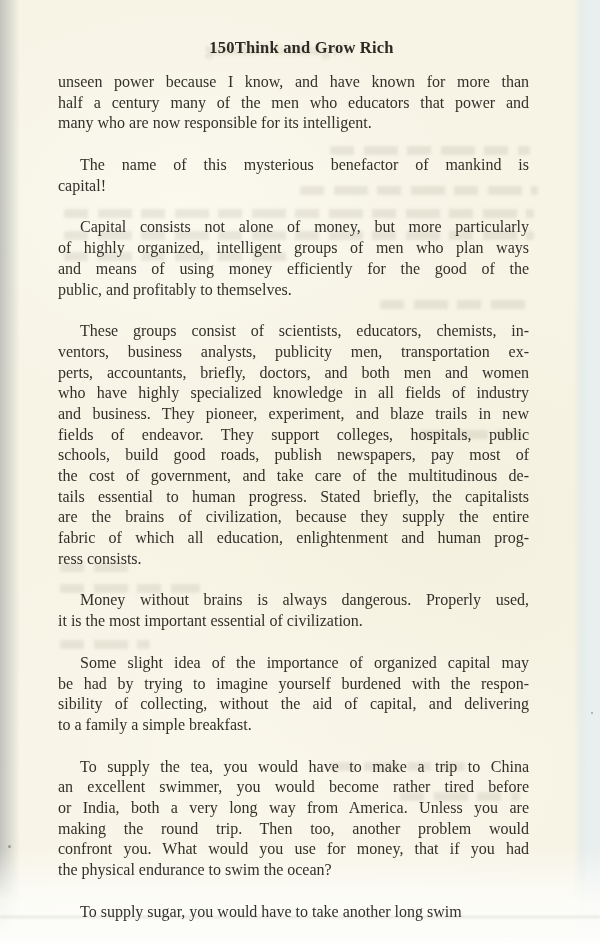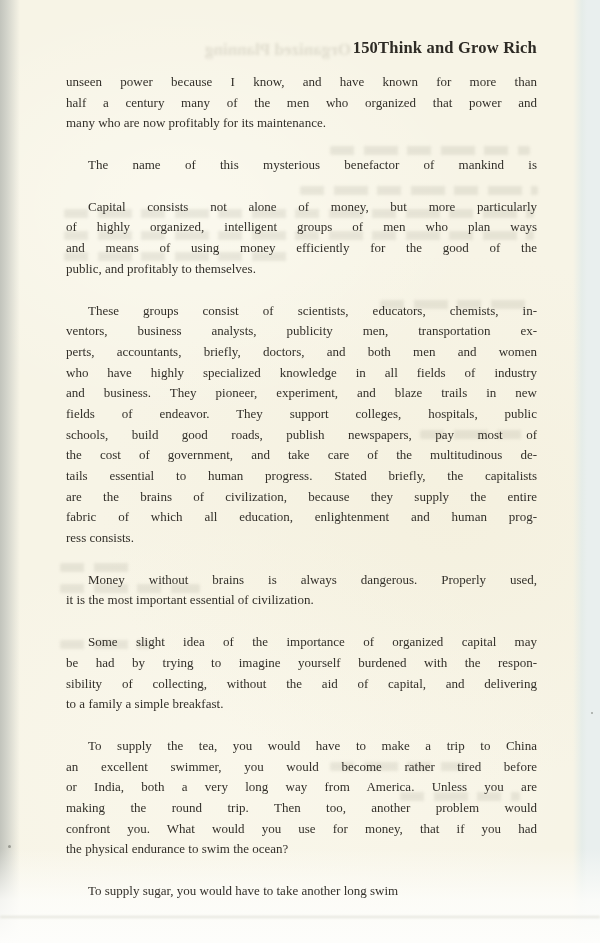--- a/index.html
+++ b/index.html
@@ -51,27 +51,27 @@
   .ghost-bar {
     position: absolute; z-index: 1; height: 9px;
     filter: blur(1.7px); opacity: 0.12; border-radius: 2px;
     background: repeating-linear-gradient(90deg,
       #6e6c59 0px, #6e6c59 24px, transparent 24px, transparent 34px,
       #6e6c59 34px, #6e6c59 68px, transparent 68px, transparent 77px);
   }
   
   .page-header {
     position: absolute; left: 66px; width: 471px; top: 38px; z-index: 3;
-    display: flex; justify-content: flex-end; align-items: baseline;
+    display: flex; justify-content: center; align-items: baseline;
     font-weight: bold; font-size: 16.5px; color: #2e2b25;
     letter-spacing: 0.2px;
   }
   .body-text {
-    position: absolute; left: 66px; width: 471px; top: 72px; z-index: 3;
-    font-size: 13px; color: #33302a;
+    position: absolute; left: 58px; width: 471px; top: 72px; z-index: 3;
+    font-size: 16px; color: #33302a;
   }
   .para { margin: 0; }
   .para + .para { margin-top: 21px; }
   .line {
     height: 20.7px; line-height: 20.7px;
     text-align: justify; text-align-last: justify;
     box-sizing: border-box;
     white-space: normal;
     overflow: visible;
   }
@@ -110,25 +110,26 @@
   <div class="speck" style="left:591px; top:712px; width:2px; height:2px;"></div>
 
   <div class="page-header">
     <span>150</span>
     <span>Think and Grow Rich</span>
   </div>
 
   <div class="body-text">
       <div class="para">
         <div class="line">unseen power because I know, and have known for more than</div>
-        <div class="line">half a century many of the men who organized that power and</div>
-        <div class="line last">many who are now profitably for its maintenance.</div>
+        <div class="line">half a century many of the men who educators that power and</div>
+        <div class="line last">many who are now responsible for its intelligent.</div>
       </div>
       <div class="para">
         <div class="line indent">The name of this mysterious benefactor of mankind is</div>
+        <div class="line last">capital!</div>
       </div>
       <div class="para">
         <div class="line indent">Capital consists not alone of money, but more particularly</div>
         <div class="line">of highly organized, intelligent groups of men who plan ways</div>
         <div class="line">and means of using money efficiently for the good of the</div>
         <div class="line last">public, and profitably to themselves.</div>
       </div>
       <div class="para">
         <div class="line indent">These groups consist of scientists, educators, chemists, in-</div>
         <div class="line">ventors, business analysts, publicity men, transportation ex-</div>

